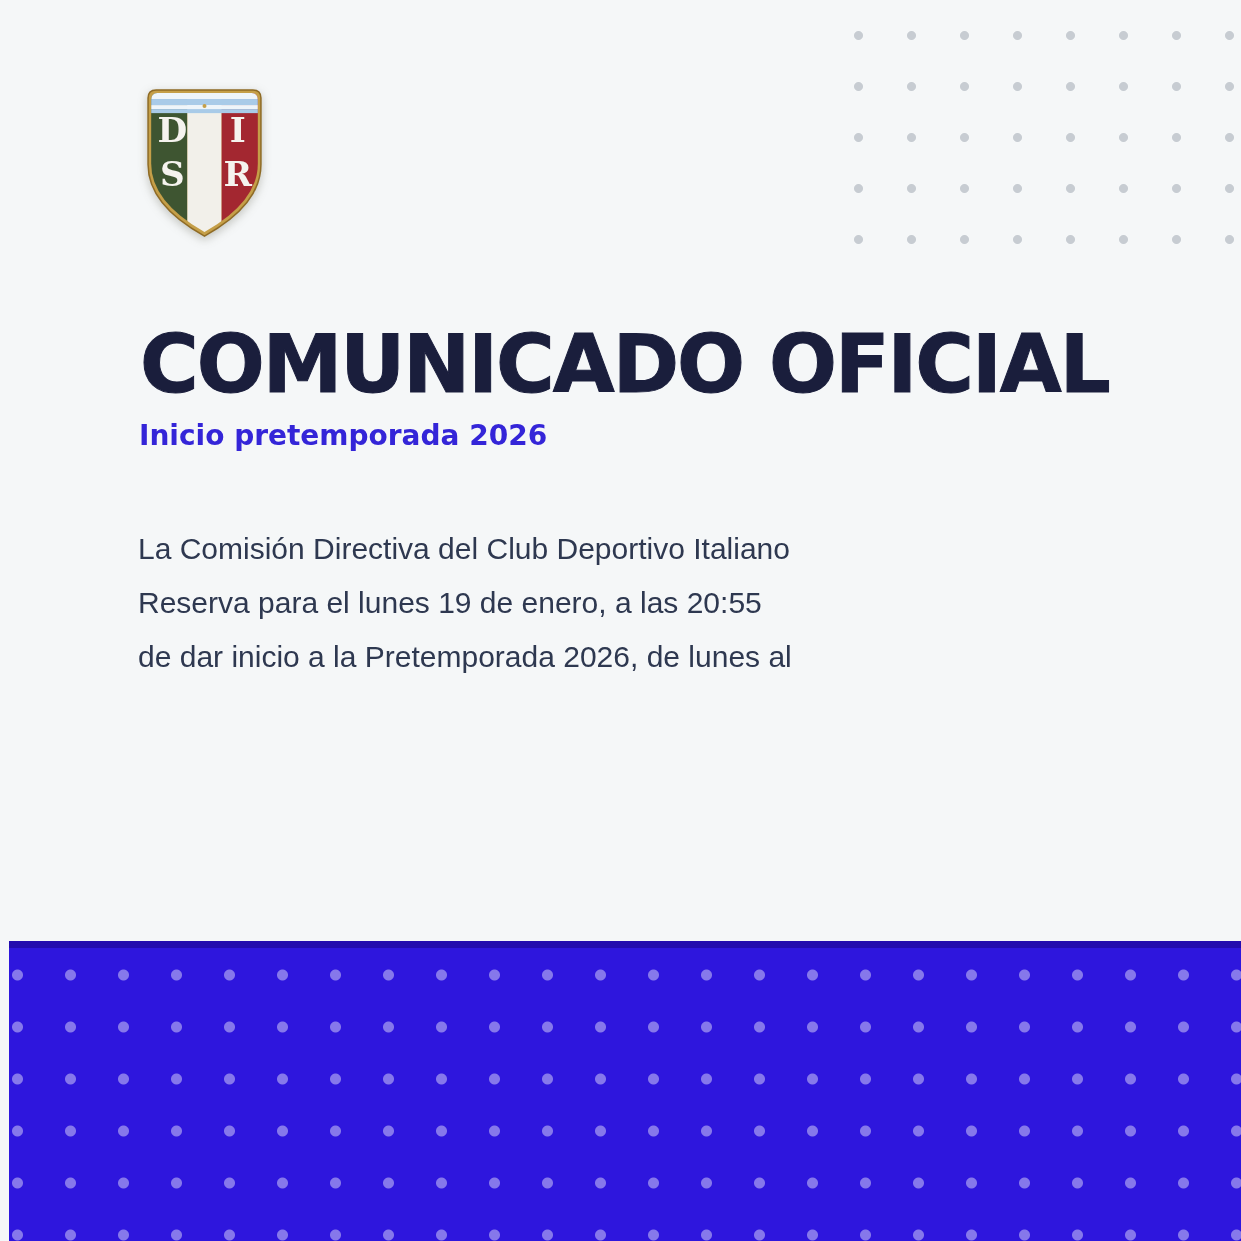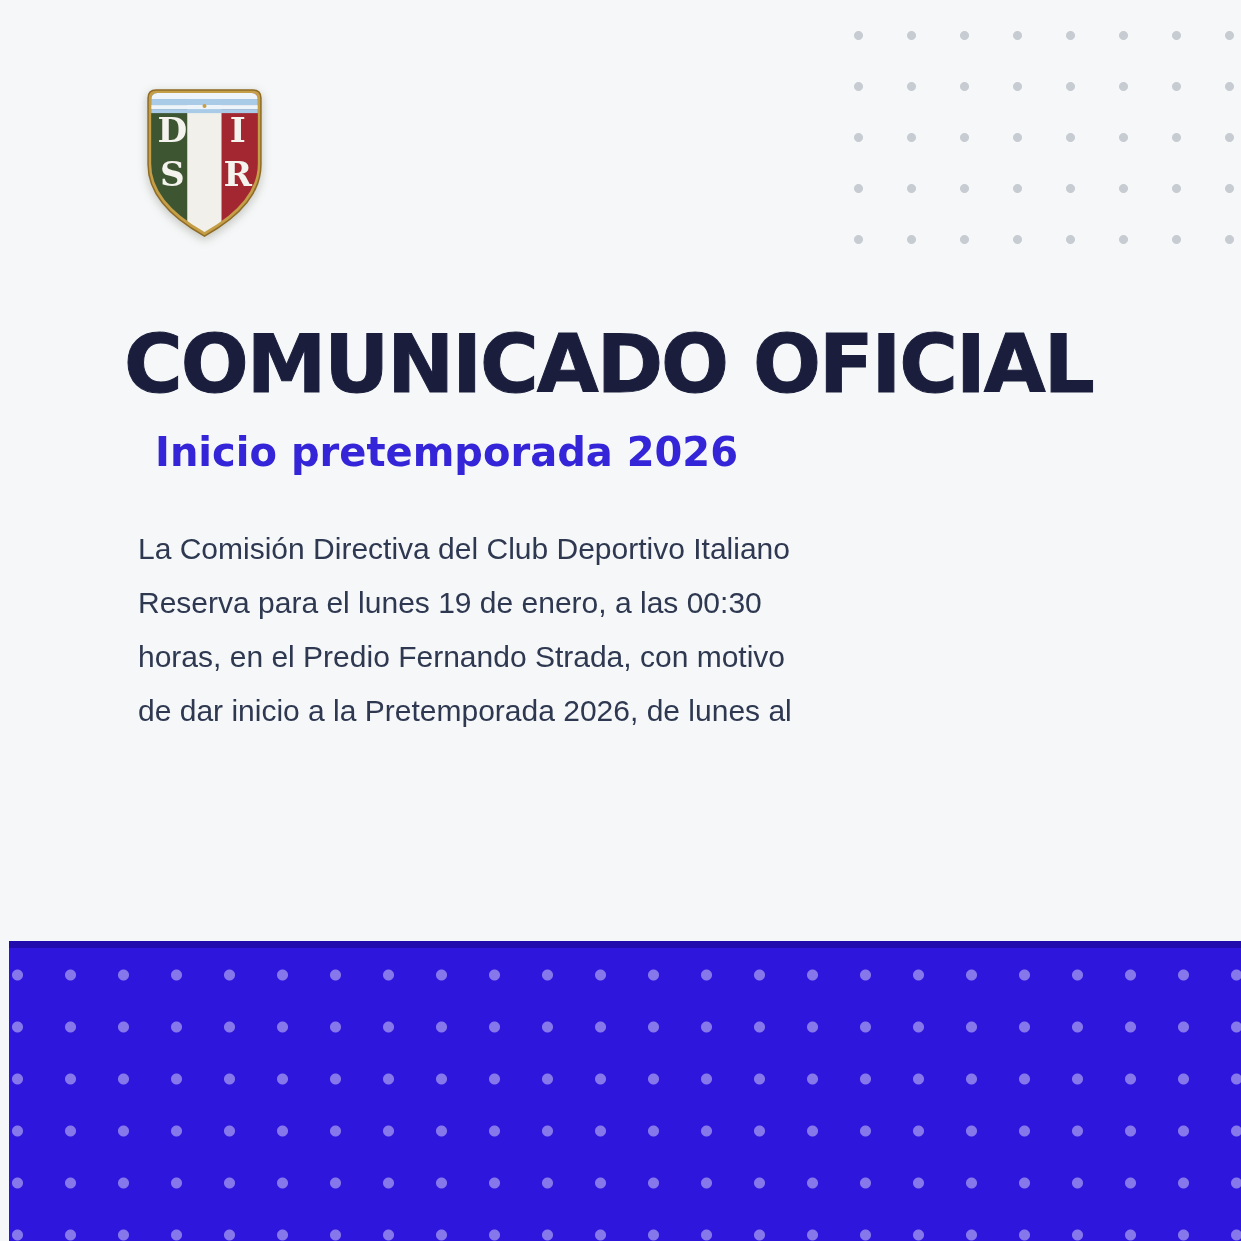--- a/index.html
+++ b/index.html
@@ -45,41 +45,41 @@
   .crest-letter {
     font-family: "DejaVu Serif", serif;
     font-weight: bold;
     fill: #f5f3ee;
     font-size: 34px;
     text-anchor: middle;
   }
   
   .title {
     position: absolute;
-    left: 124px;
+    left: 140px;
     top: 322px;
     margin: 0;
     font-family: "DejaVu Sans", sans-serif;
     font-weight: bold;
     font-size: 80px;
     line-height: 86px;
     letter-spacing: -2px;
     color: #1a1e3c;
     -webkit-text-stroke: 1px #1a1e3c;
     white-space: nowrap;
     text-align: right;
   }
   .subtitle {
     position: absolute;
     left: 139px;
     top: 410px;
-    margin: 16px;
+    margin: 0;
     font-family: "DejaVu Sans", sans-serif;
     font-weight: bold;
-    font-size: 40px;
+    font-size: 28px;
     line-height: 52px;
     color: #3425d8;
     white-space: nowrap;
   }
   
   .body-text {
     position: absolute;
     left: 138px;
     top: 522px;
     width: 980px;
@@ -140,20 +140,19 @@
       <text class="crest-letter" x="99" y="100">R</text>
     </svg>
   </div>
 
   <h1 class="title">COMUNICADO OFICIAL</h1>
 
   <h2 class="subtitle">Inicio pretemporada 2026</h2>
 
   <div class="body-text">
     <div class="line">La Comisión Directiva del Club Deportivo Italiano</div>
-    <div class="line">Reserva para el lunes 19 de enero, a las 00:30</div>
-    <div class="line">horas, en el Predio Fernando Strada, con motivo</div>
+    <div class="line">Reserva para el lunes 19 de enero, a las 20:55</div>
     <div class="line">de dar inicio a la Pretemporada 2026, de lunes al</div>
   </div>
 
   <div class="footer-band"></div>
 
 </div>
 
 </body></html>

